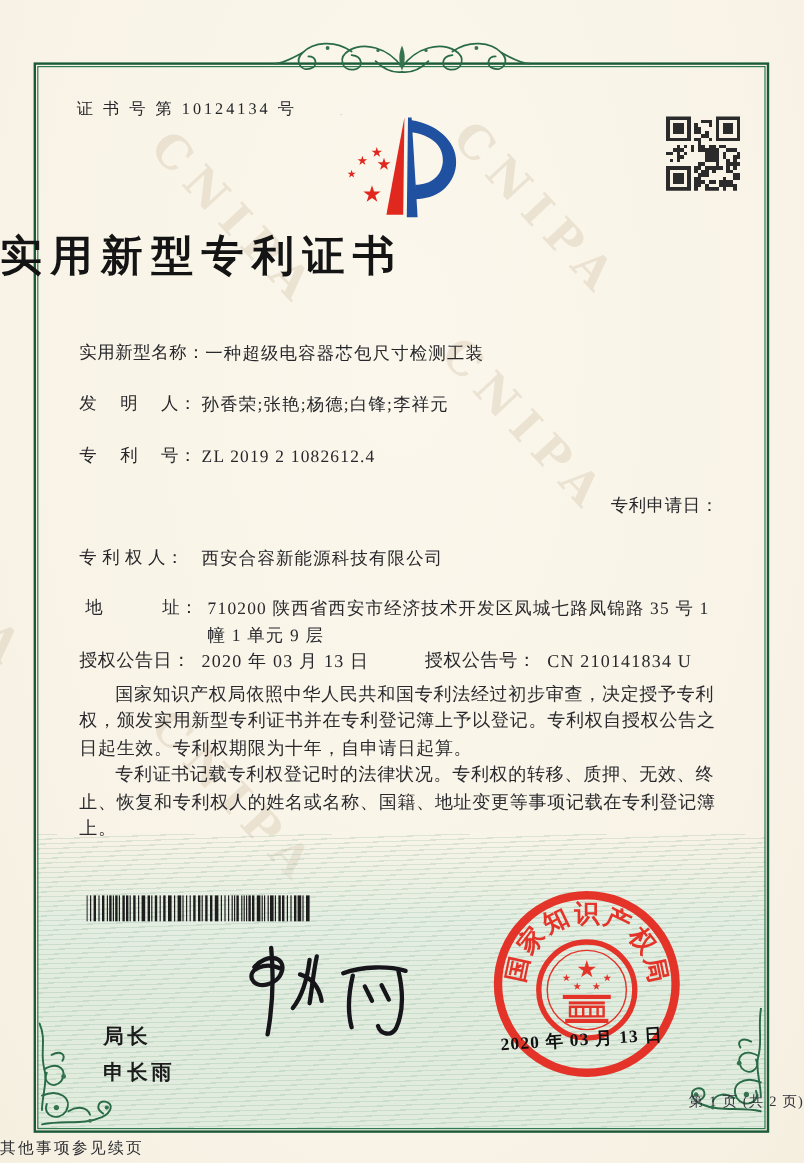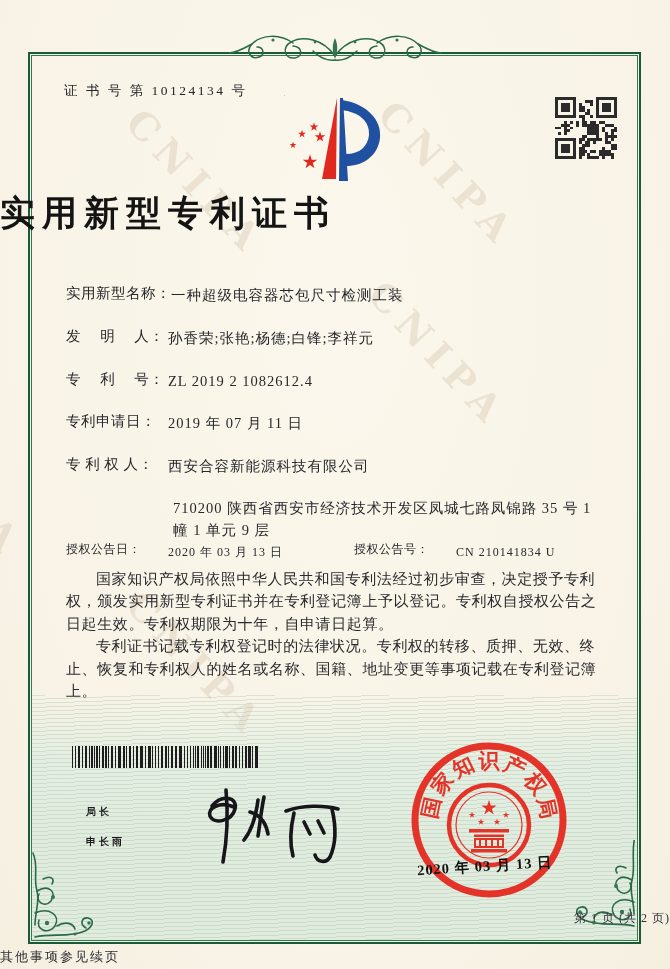--- a/index.html
+++ b/index.html
@@ -20,31 +20,31 @@
       repeating-linear-gradient(178deg, rgba(106,160,124,.20) 0 1px, rgba(0,0,0,0) 1px 4px),
       linear-gradient(180deg, rgba(222,236,224,0) 0px, rgba(222,236,224,.78) 70px, #e1ecdf 140px);}
   .certno{position:absolute;left:64px;top:82px;font-size:13.5px;letter-spacing:2.5px;color:#26262a;}
   .qr{position:absolute;left:555px;top:97px;width:62px;height:62px;}
   .logo{position:absolute;left:284px;top:95px;width:104px;height:90px;}
   .title{position:absolute;left:0;top:190px;width:100%;text-align:left;font-size:35px;
          font-weight:bold;letter-spacing:7px;color:#141414;}
   .frow{position:absolute;left:66px;width:545px;display:flex;font-size:14.5px;color:#28282c;justify-content:flex-end;}
   .flabel{flex:0 0 102px;letter-spacing:.5px;white-space:nowrap;}
   .fvalue{flex:1;letter-spacing:1px;line-height:22px;}
-  .grantrow{position:absolute;left:66px;width:545px;display:flex;font-size:12px;color:#28282c;}
+  .grantrow{position:absolute;left:66px;width:545px;display:flex;font-size:15px;color:#28282c;}
   .grantrow .g1{flex:0 0 288px;display:flex;}
   .grantrow .g2{flex:1;display:flex;}
   .paras{position:absolute;left:66px;top:568px;width:541px;font-size:15px;line-height:22.4px;
          letter-spacing:.6px;color:#2a2a2e;}
   .paras p{margin:0;text-indent:2em;}
   .barcode{position:absolute;left:72px;top:746px;width:188px;height:22px;}
   .sealwrap{position:absolute;left:397px;top:728px;width:184px;height:184px;opacity:.93;}
   .sealdate{position:absolute;left:417px;top:857px;font-size:14.5px;font-weight:600;
             letter-spacing:1px;color:#111;transform:rotate(-3.5deg);white-space:nowrap;}
-  .signlabel{position:absolute;left:86px;font-size:10px;font-weight:bold;letter-spacing:3px;color:#1c1c1c;}
+  .signlabel{position:absolute;left:86px;font-size:17px;font-weight:bold;letter-spacing:3px;color:#1c1c1c;margin-top:47px;}
   .signature{position:absolute;left:188px;top:784px;width:158px;height:82px;}
   .pagenum{position:absolute;left:0;top:910px;width:100%;text-align:right;font-size:12px;
            letter-spacing:1px;color:#33333a;}
   .footnote{position:absolute;left:0;top:948px;width:100%;font-size:13px;
             letter-spacing:2px;color:#2e2e32;}
   .flourish{position:absolute;left:227px;top:29px;width:216px;height:38px;}
   .corner{position:absolute;width:68px;height:90px;}
   .corner.bl{left:29px;top:851px;}
   .corner.br{left:572px;top:840px;transform:scaleX(-1);}
 </style>
@@ -279,27 +279,27 @@
   <div class="frow" style="top:327px">
     <span class="flabel">发　 明　 人：</span>
     <span class="fvalue">孙香荣;张艳;杨德;白锋;李祥元</span>
   </div>
   <div class="frow" style="top:370px">
     <span class="flabel">专　 利　 号：</span>
     <span class="fvalue">ZL 2019 2 1082612.4</span>
   </div>
   <div class="frow" style="top:412px">
     <span class="flabel">专利申请日：</span>
-    <span class="fvalue">2019 年 07 月 11 日</span>
   </div>
   <div class="frow" style="top:455px">
     <span class="flabel">专 利 权 人：</span>
     <span class="fvalue">西安合容新能源科技有限公司</span>
   </div>
   <div class="frow" style="top:497px">
+    <span class="flabel">地　　　 址：</span>
     <span class="fvalue" style="max-width:438px">710200 陕西省西安市经济技术开发区凤城七路凤锦路 35 号 1 幢 1 单元 9 层</span>
   </div>
   <div class="grantrow" style="top:541px">
     <span class="g1">
       <span class="flabel">授权公告日：</span>
       <span class="fvalue">2020 年 03 月 13 日</span>
     </span>
     <span class="g2">
       <span class="flabel">授权公告号：</span>
       <span class="fvalue">CN 210141834 U</span>

